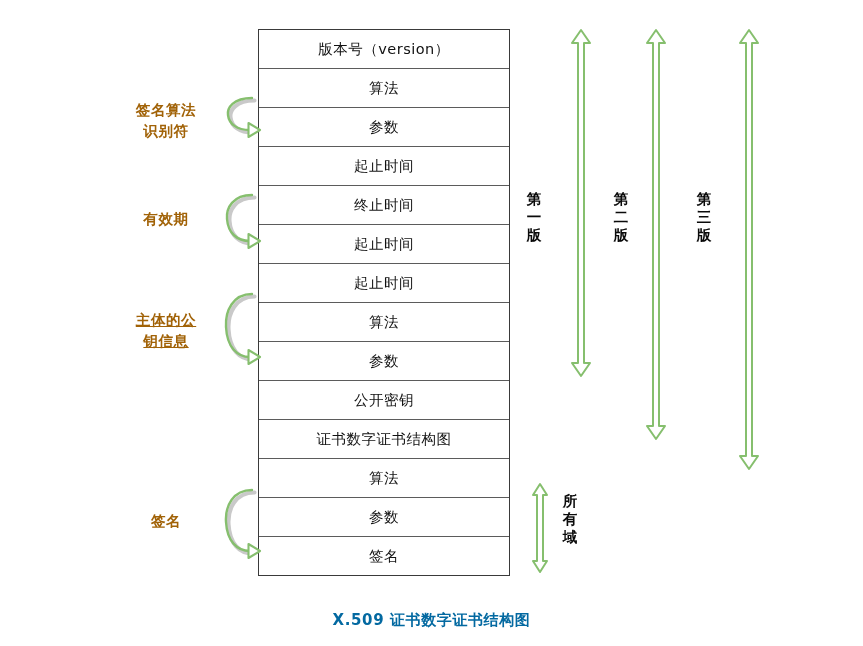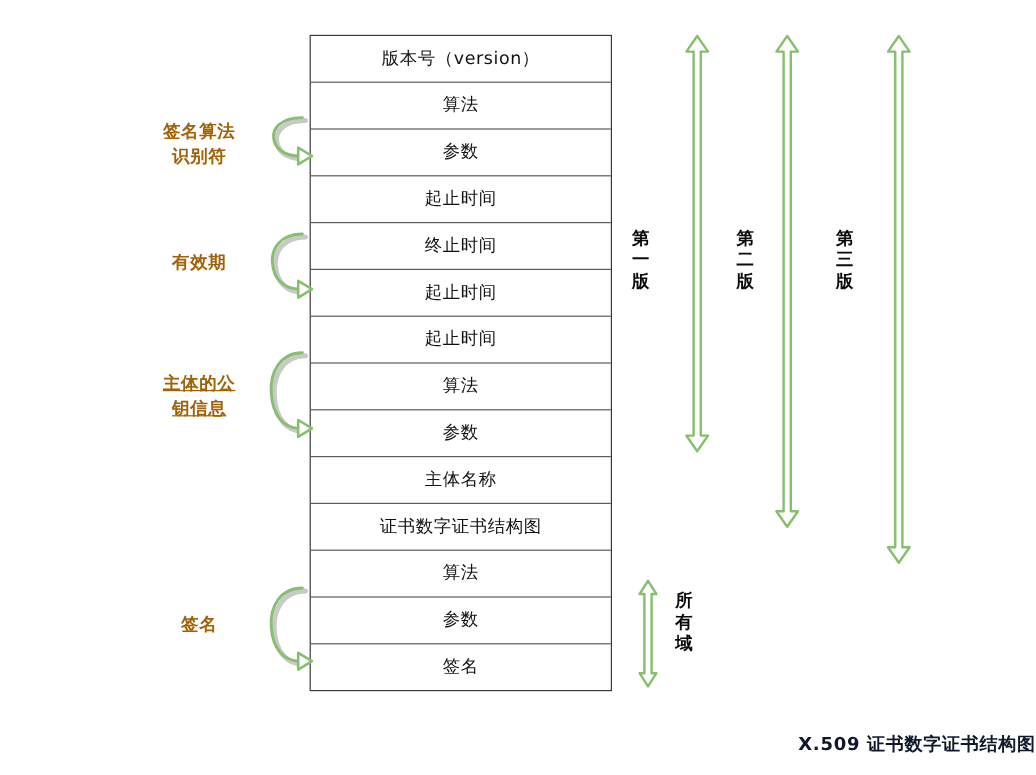--- a/index.html
+++ b/index.html
@@ -103,43 +103,43 @@
   .vl-2 { left: 611px; top: 190px; }
   .vl-3 { left: 694px; top: 190px; }
   .vl-4 { left: 560px; top: 492px; }
 
   
   .caption {
     position: absolute;
     left: 0;
     top: 611px;
     width: 863px;
-    text-align: right;
+    text-align: center;
     font-size: 15px;
     font-weight: bold;
     letter-spacing: 0.6px;
-    color: #0f172a;
+    color: #0369a1;
   }
 </style>
 </head>
 <body>
 
 <div id="canvas">
 
   <div class="cert-table">
     <div class="cert-row">版本号（version）</div>
     <div class="cert-row">算法</div>
     <div class="cert-row">参数</div>
     <div class="cert-row">起止时间</div>
     <div class="cert-row">终止时间</div>
     <div class="cert-row">起止时间</div>
     <div class="cert-row">起止时间</div>
     <div class="cert-row">算法</div>
     <div class="cert-row">参数</div>
-    <div class="cert-row">主体名称</div>
+    <div class="cert-row">公开密钥</div>
     <div class="cert-row">证书数字证书结构图</div>
     <div class="cert-row">算法</div>
     <div class="cert-row">参数</div>
     <div class="cert-row">签名</div>
   </div>
 
   <div class="group-label gl-sig-alg">签名算法<br>识别符</div>
   <div class="group-label gl-validity">有效期</div>
   <div class="group-label gl-pubkey">主体的公<br>钥信息</div>
   <div class="group-label gl-sign">签名</div>

